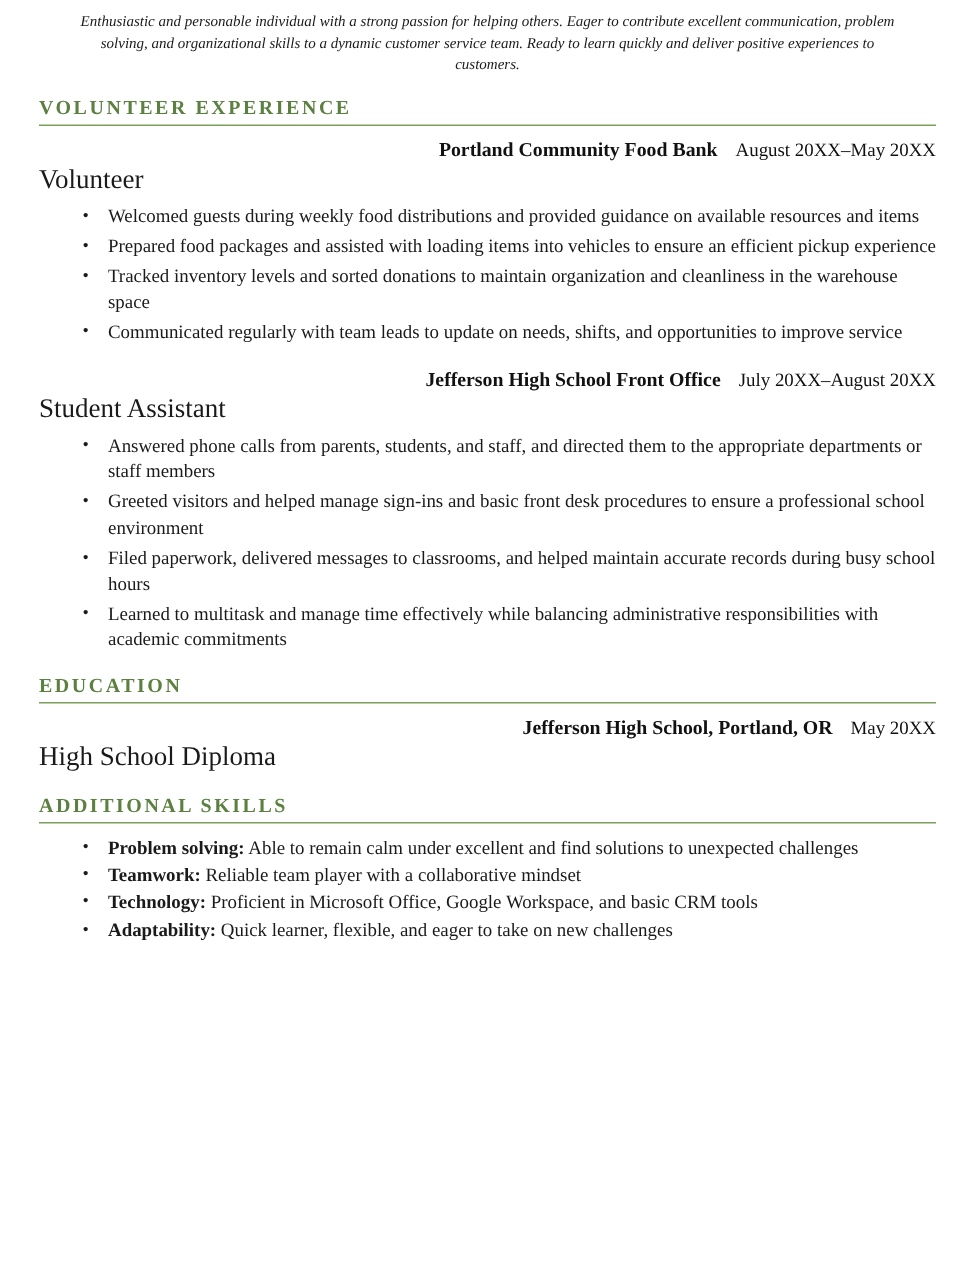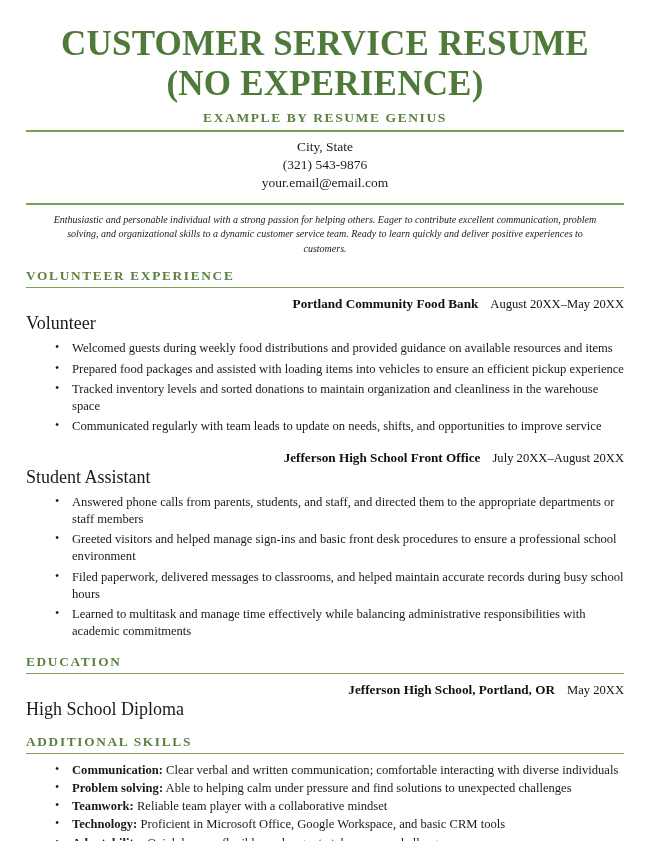--- a/index.html
+++ b/index.html
@@ -132,34 +132,20 @@
     color: #1a1a1a;
   }
   ul.skills li { margin-bottom: 1px; }
   ul.skills li b { font-weight: bold; }
 </style>
 </head>
 <body>
 
 <div class="page">
 
-  <div class="header">
-    <h1 class="doc-title">
-      <span>CUSTOMER SERVICE RESUME</span>
-      <span class="line2">(NO EXPERIENCE)</span>
-    </h1>
-    <div class="doc-subtitle">EXAMPLE BY RESUME GENIUS</div>
-    <div class="rule"></div>
-    <div class="contact">
-      <div>City, State</div>
-      <div>(321) 543-9876</div>
-      <div>your.email@email.com</div>
-    </div>
-    <div class="rule"></div>
-  </div>
 
   <div class="summary">Enthusiastic and personable individual with a strong passion for helping others. Eager to contribute excellent communication, problem solving, and organizational skills to a dynamic customer service team. Ready to learn quickly and deliver positive experiences to customers.</div>
 
   <div class="section">
     <div class="section-title">VOLUNTEER EXPERIENCE</div>
     <div class="section-rule"></div>
 
     <div class="entry">
       <div class="entry-head">
         <div class="entry-org">Portland Community Food Bank</div>
@@ -201,24 +187,21 @@
       <div class="entry-role">High School Diploma</div>
     </div>
   </div>
 
   <div class="section" style="margin-top:14px;">
     <div class="section-title">ADDITIONAL SKILLS</div>
     <div class="section-rule"></div>
 
     <ul class="bullets skills">
       <li>
-        <b>Communication:</b><span> Clear verbal and written communication; comfortable interacting with diverse individuals</span>
-      </li>
-      <li>
-        <b>Problem solving:</b><span> Able to helping calm under pressure and find solutions to unexpected challenges</span>
+        <b>Problem solving:</b><span> Able to remain calm under excellent and find solutions to unexpected challenges</span>
       </li>
       <li>
         <b>Teamwork:</b><span> Reliable team player with a collaborative mindset</span>
       </li>
       <li>
         <b>Technology:</b><span> Proficient in Microsoft Office, Google Workspace, and basic CRM tools</span>
       </li>
       <li>
         <b>Adaptability:</b><span> Quick learner, flexible, and eager to take on new challenges</span>
       </li>

